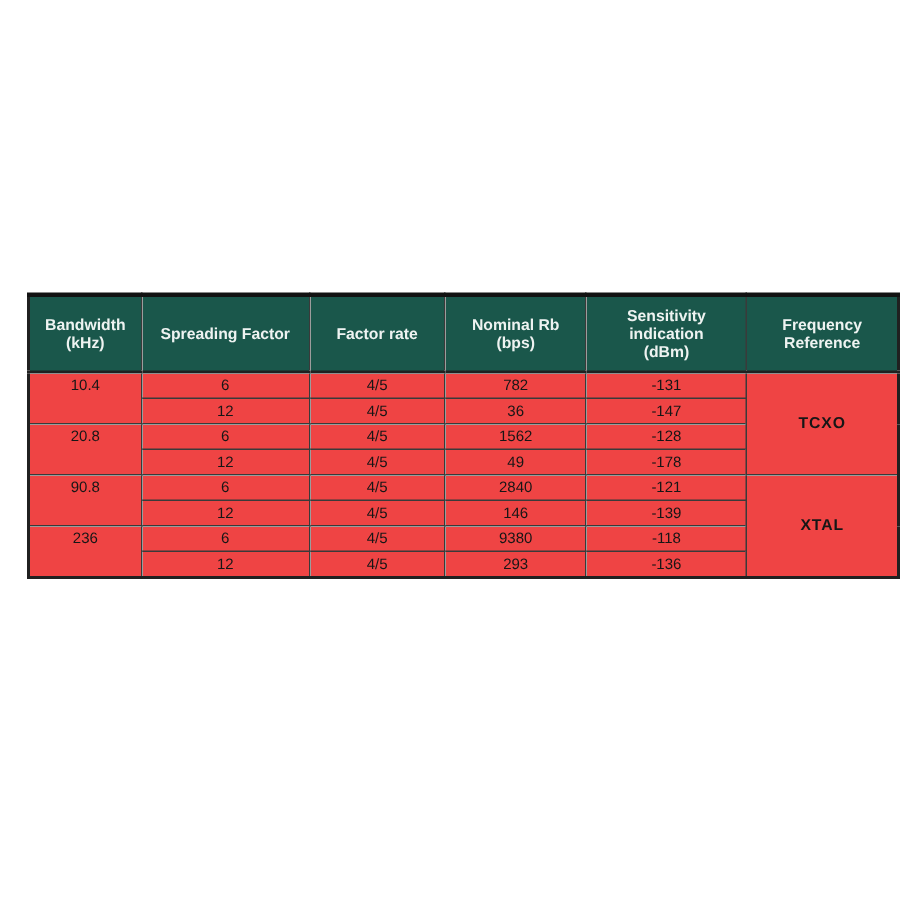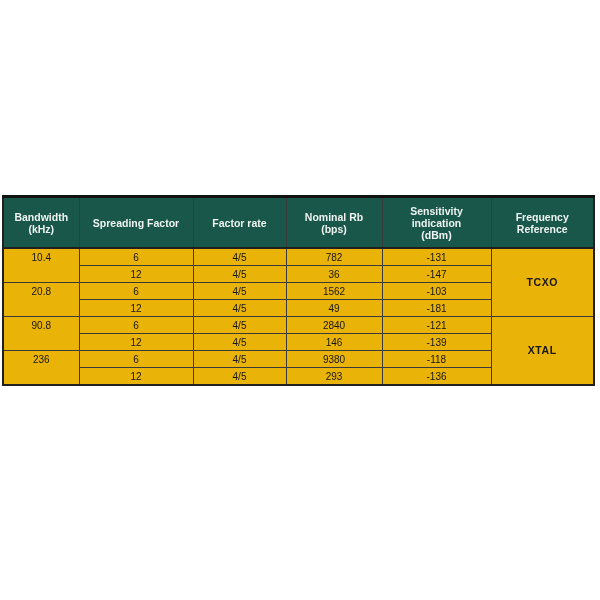--- a/index.html
+++ b/index.html
@@ -10,21 +10,21 @@
   .canvas {
     position: relative;
     width: 600px;
     height: 600px;
     background: #ffffff;
     font-family: "Liberation Sans", sans-serif;
     overflow: hidden;
   }
   table.spec-table {
     position: absolute;
-    left: 2px;
+    left: 18px;
     top: 195px;
     border-collapse: collapse;
     table-layout: fixed;
     border: 2px solid var(--outer-border, #202020);
     border-top: 3px solid var(--top-border, #121212);
   }
   table.spec-table th,
   table.spec-table td {
     border: 1px solid var(--inner-border, #3a3a3a);
     text-align: center;
@@ -40,21 +40,21 @@
     height: 49px;
     white-space: pre-line;
     vertical-align: middle;
     border-bottom: 2px solid var(--outer-border, #202020);
   }
   table.spec-table tbody td {
     font-size: 10px;
     line-height: 15px;
     height: 16px;
     color: var(--body-text, #161616);
-    background: #eab308;
+    background: #ef4444;
     vertical-align: middle;
   }
   table.spec-table tbody td.bandwidth-cell {
     vertical-align: top;
     padding-top: 1px;
   }
   table.spec-table tbody td.freq-cell {
     font-weight: bold;
     font-size: 10.5px;
     letter-spacing: 0.6px;
@@ -102,27 +102,27 @@
         <td>12</td>
         <td>4/5</td>
         <td>36</td>
         <td>-147</td>
       </tr>
       <tr>
         <td class="bandwidth-cell" rowspan="2">20.8</td>
         <td>6</td>
         <td>4/5</td>
         <td>1562</td>
-        <td>-103</td>
+        <td>-128</td>
       </tr>
       <tr>
         <td>12</td>
         <td>4/5</td>
         <td>49</td>
-        <td>-181</td>
+        <td>-178</td>
       </tr>
       <tr>
         <td class="bandwidth-cell" rowspan="2">90.8</td>
         <td>6</td>
         <td>4/5</td>
         <td>2840</td>
         <td>-121</td>
         <td class="freq-cell" rowspan="4">XTAL</td>
       </tr>
       <tr>

